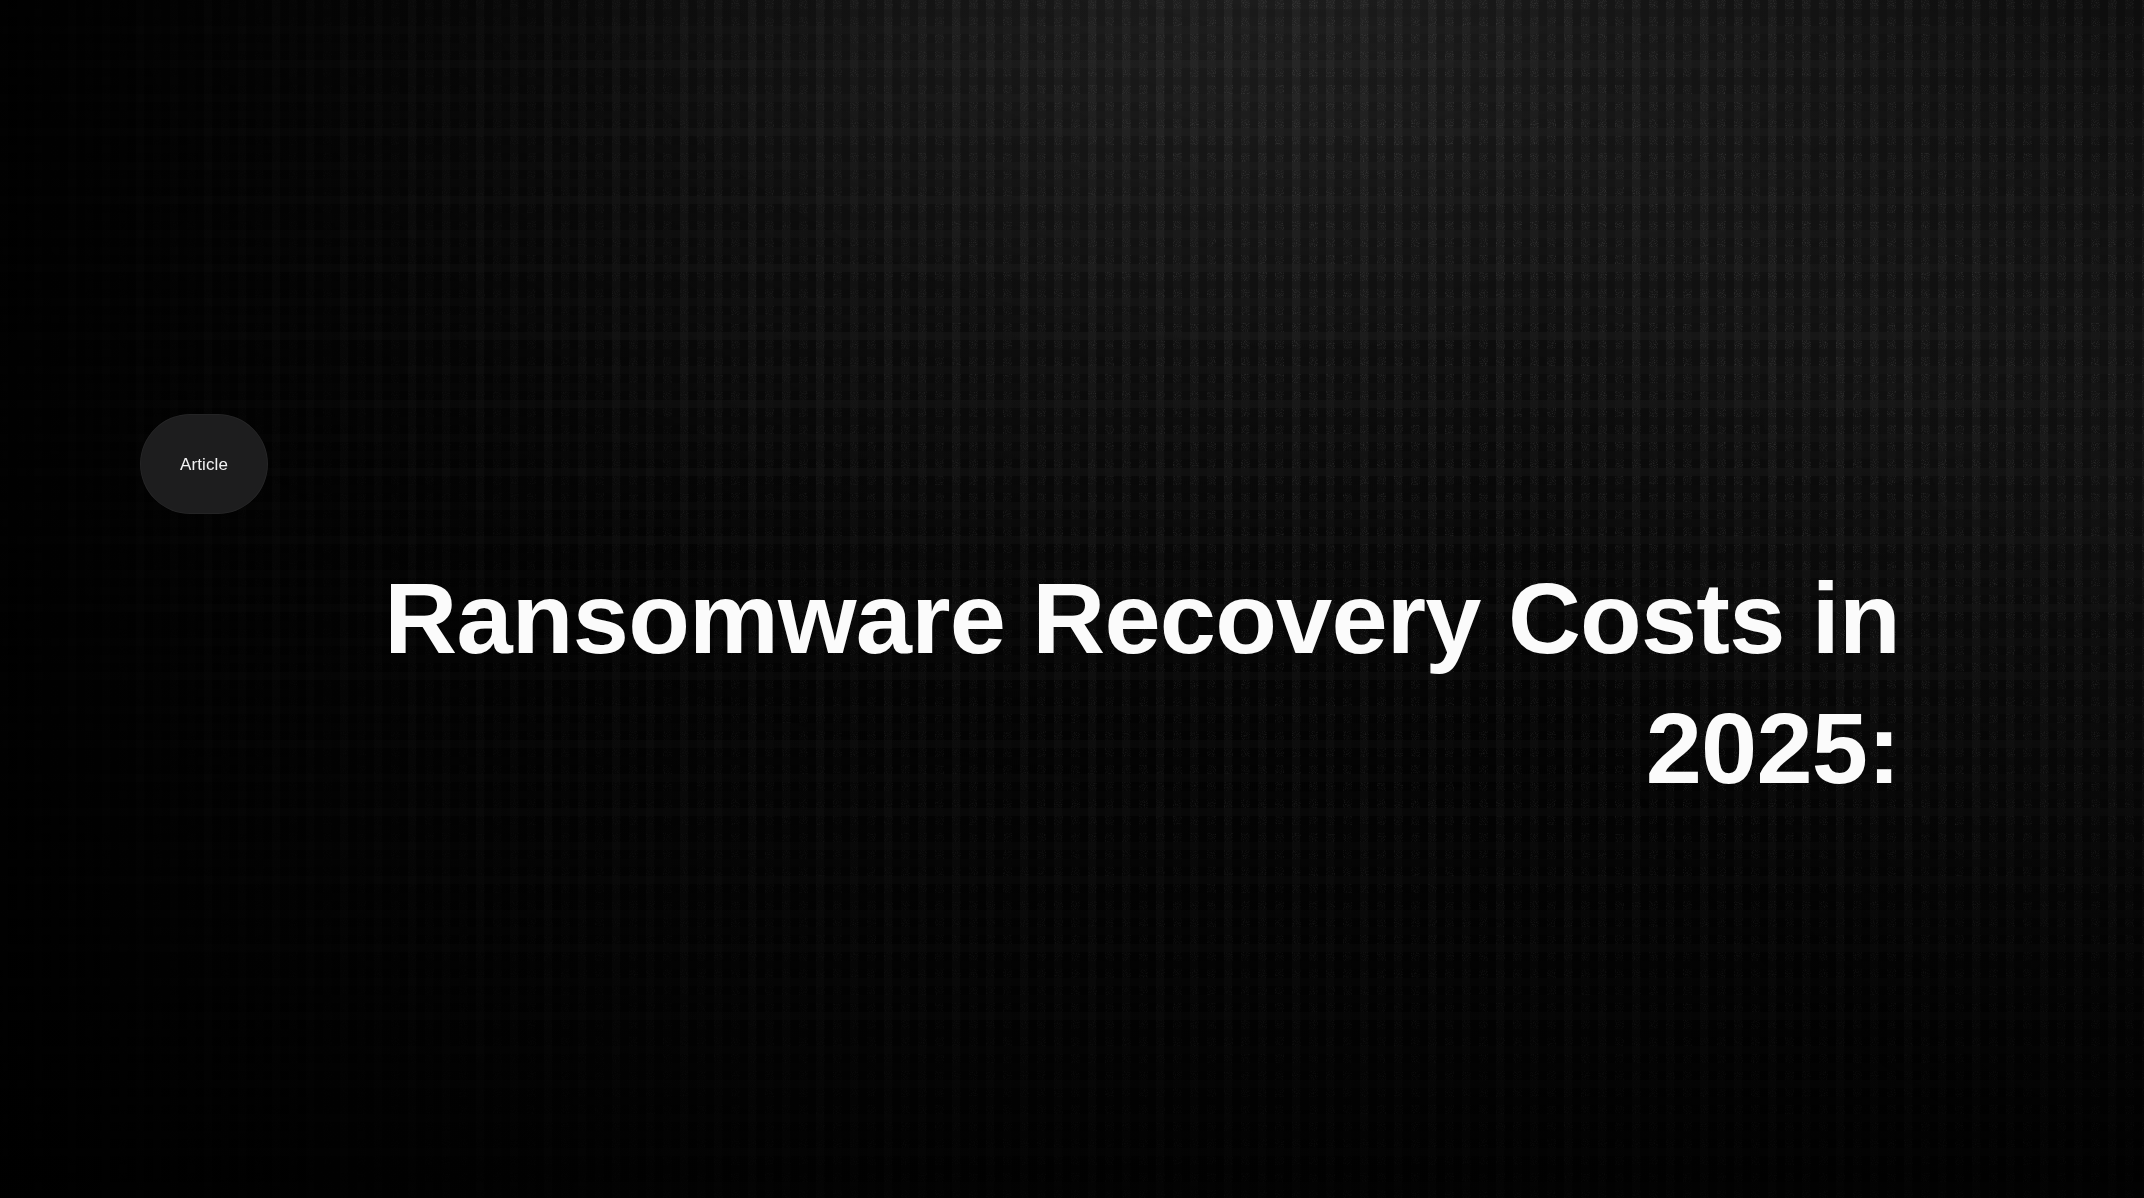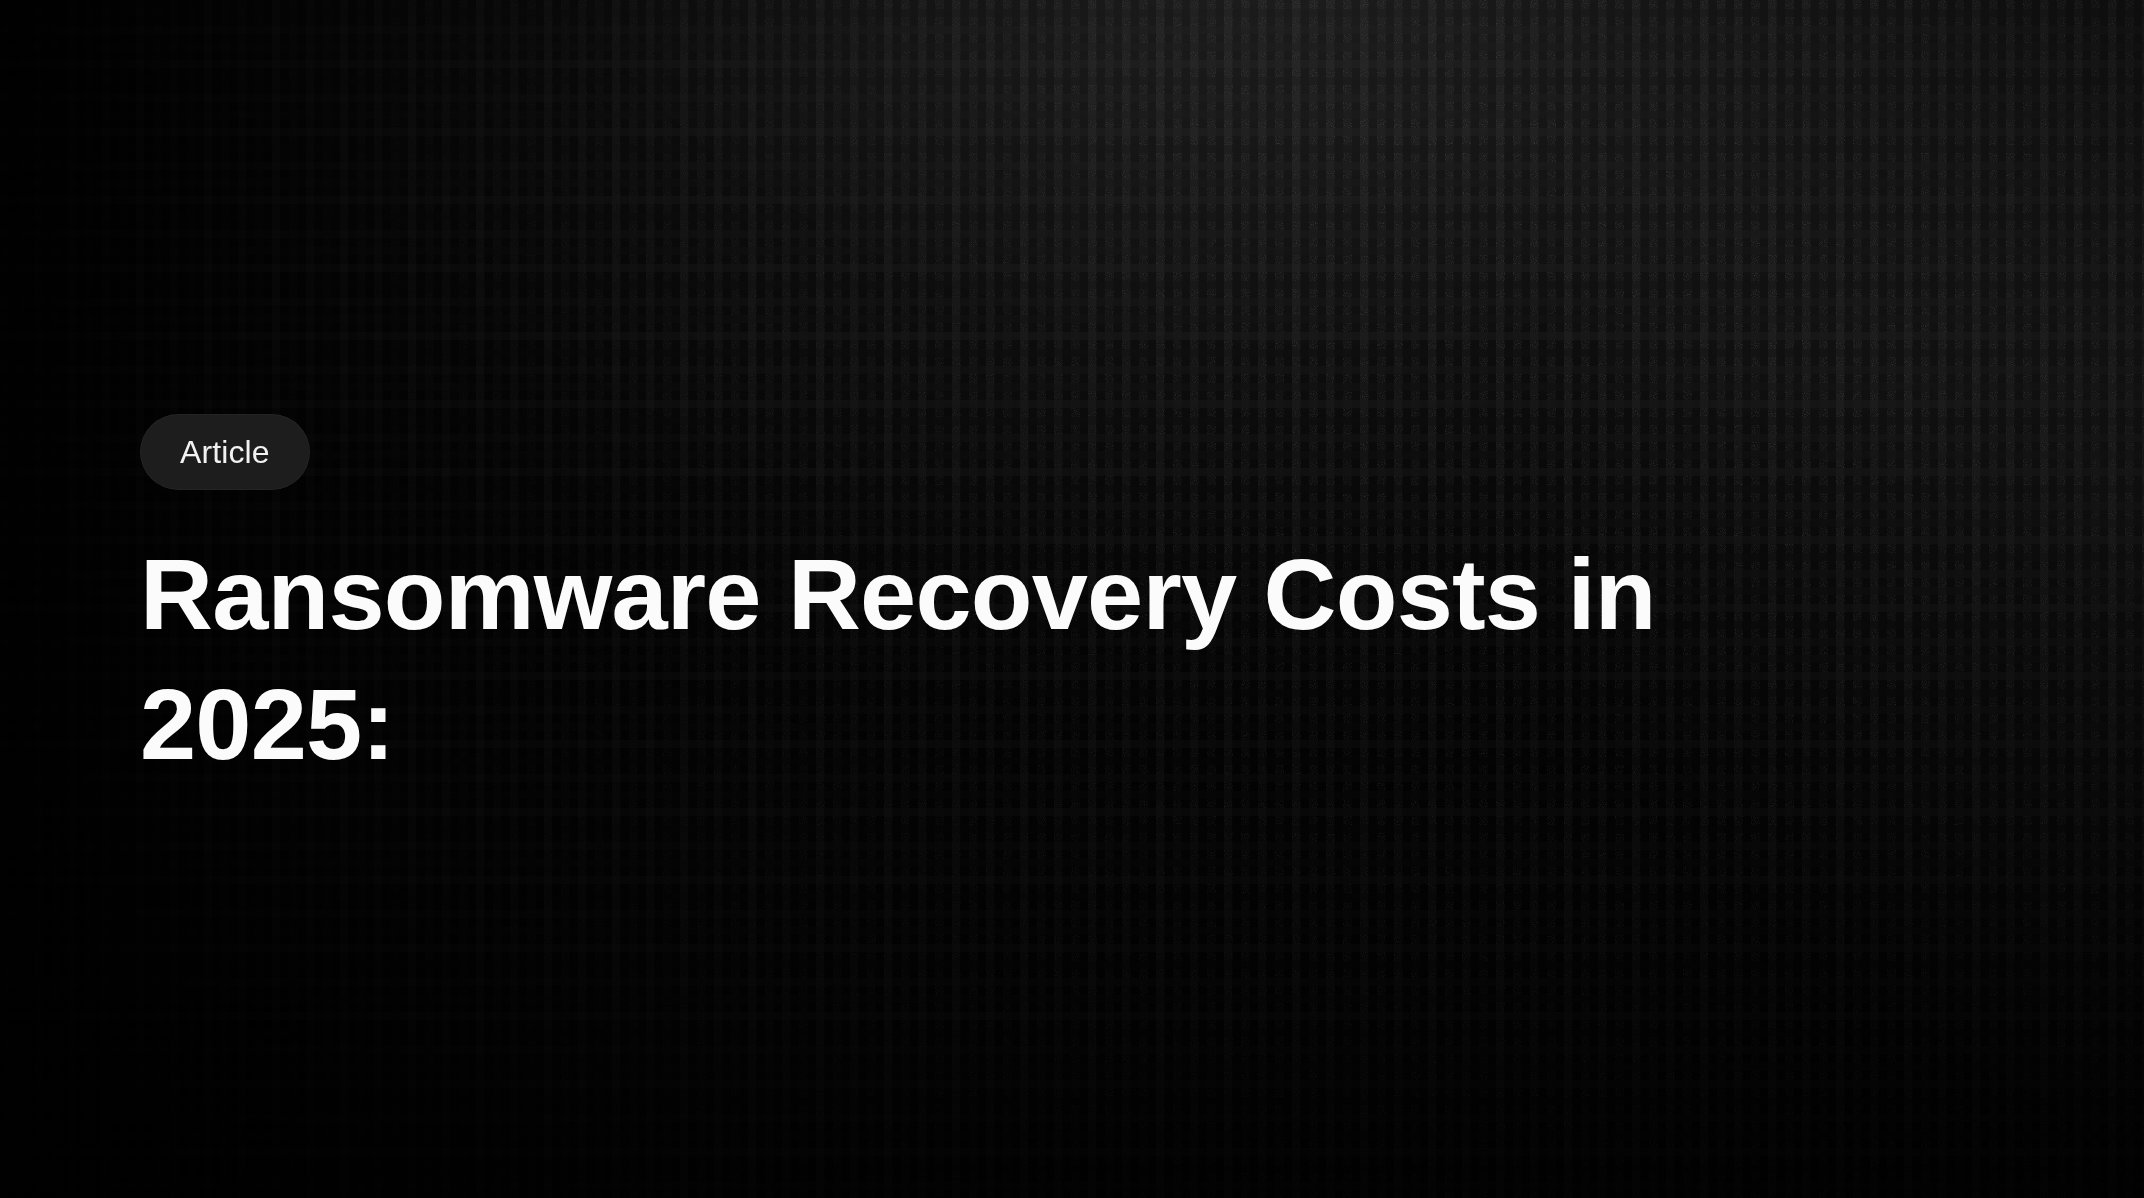--- a/index.html
+++ b/index.html
@@ -115,44 +115,44 @@
     top: 414px;
     width: 1820px;
     z-index: 5;
   }
 
   .badge {
     display: inline-flex;
     align-items: center;
     justify-content: flex-end;
     height: 68px;
-    padding: 4px 40px;
+    padding: 16px 40px;
     border-radius: 999px;
     background: rgba(32,32,33,0.92);
     box-shadow: inset 0 0 0 1px rgba(255,255,255,0.035);
     color: #f2f2f3;
-    font-size: 32px;
+    font-size: 17px;
     line-height: 1;
     letter-spacing: 0.1px;
     white-space: nowrap;
     backdrop-filter: blur(2px);
   }
 
   .title {
     margin: 39px 0 0 0;
     max-width: 1760px;
     color: #fbfbfb;
     font-size: 101px;
     font-weight: 700;
     line-height: 1.29;
     letter-spacing: -0.8px;
     text-rendering: optimizeLegibility;
   }
 
-  .title-line { display: block; }
+  .title-line { display: block; text-align: right; }
 </style>
 </head>
 <body>
 
 <div class="hero">
 
   <div class="bg-base"></div>
   <div class="bg-glow"></div>
   <div class="bg-grid"></div>
   <div class="bg-speckle"></div>

